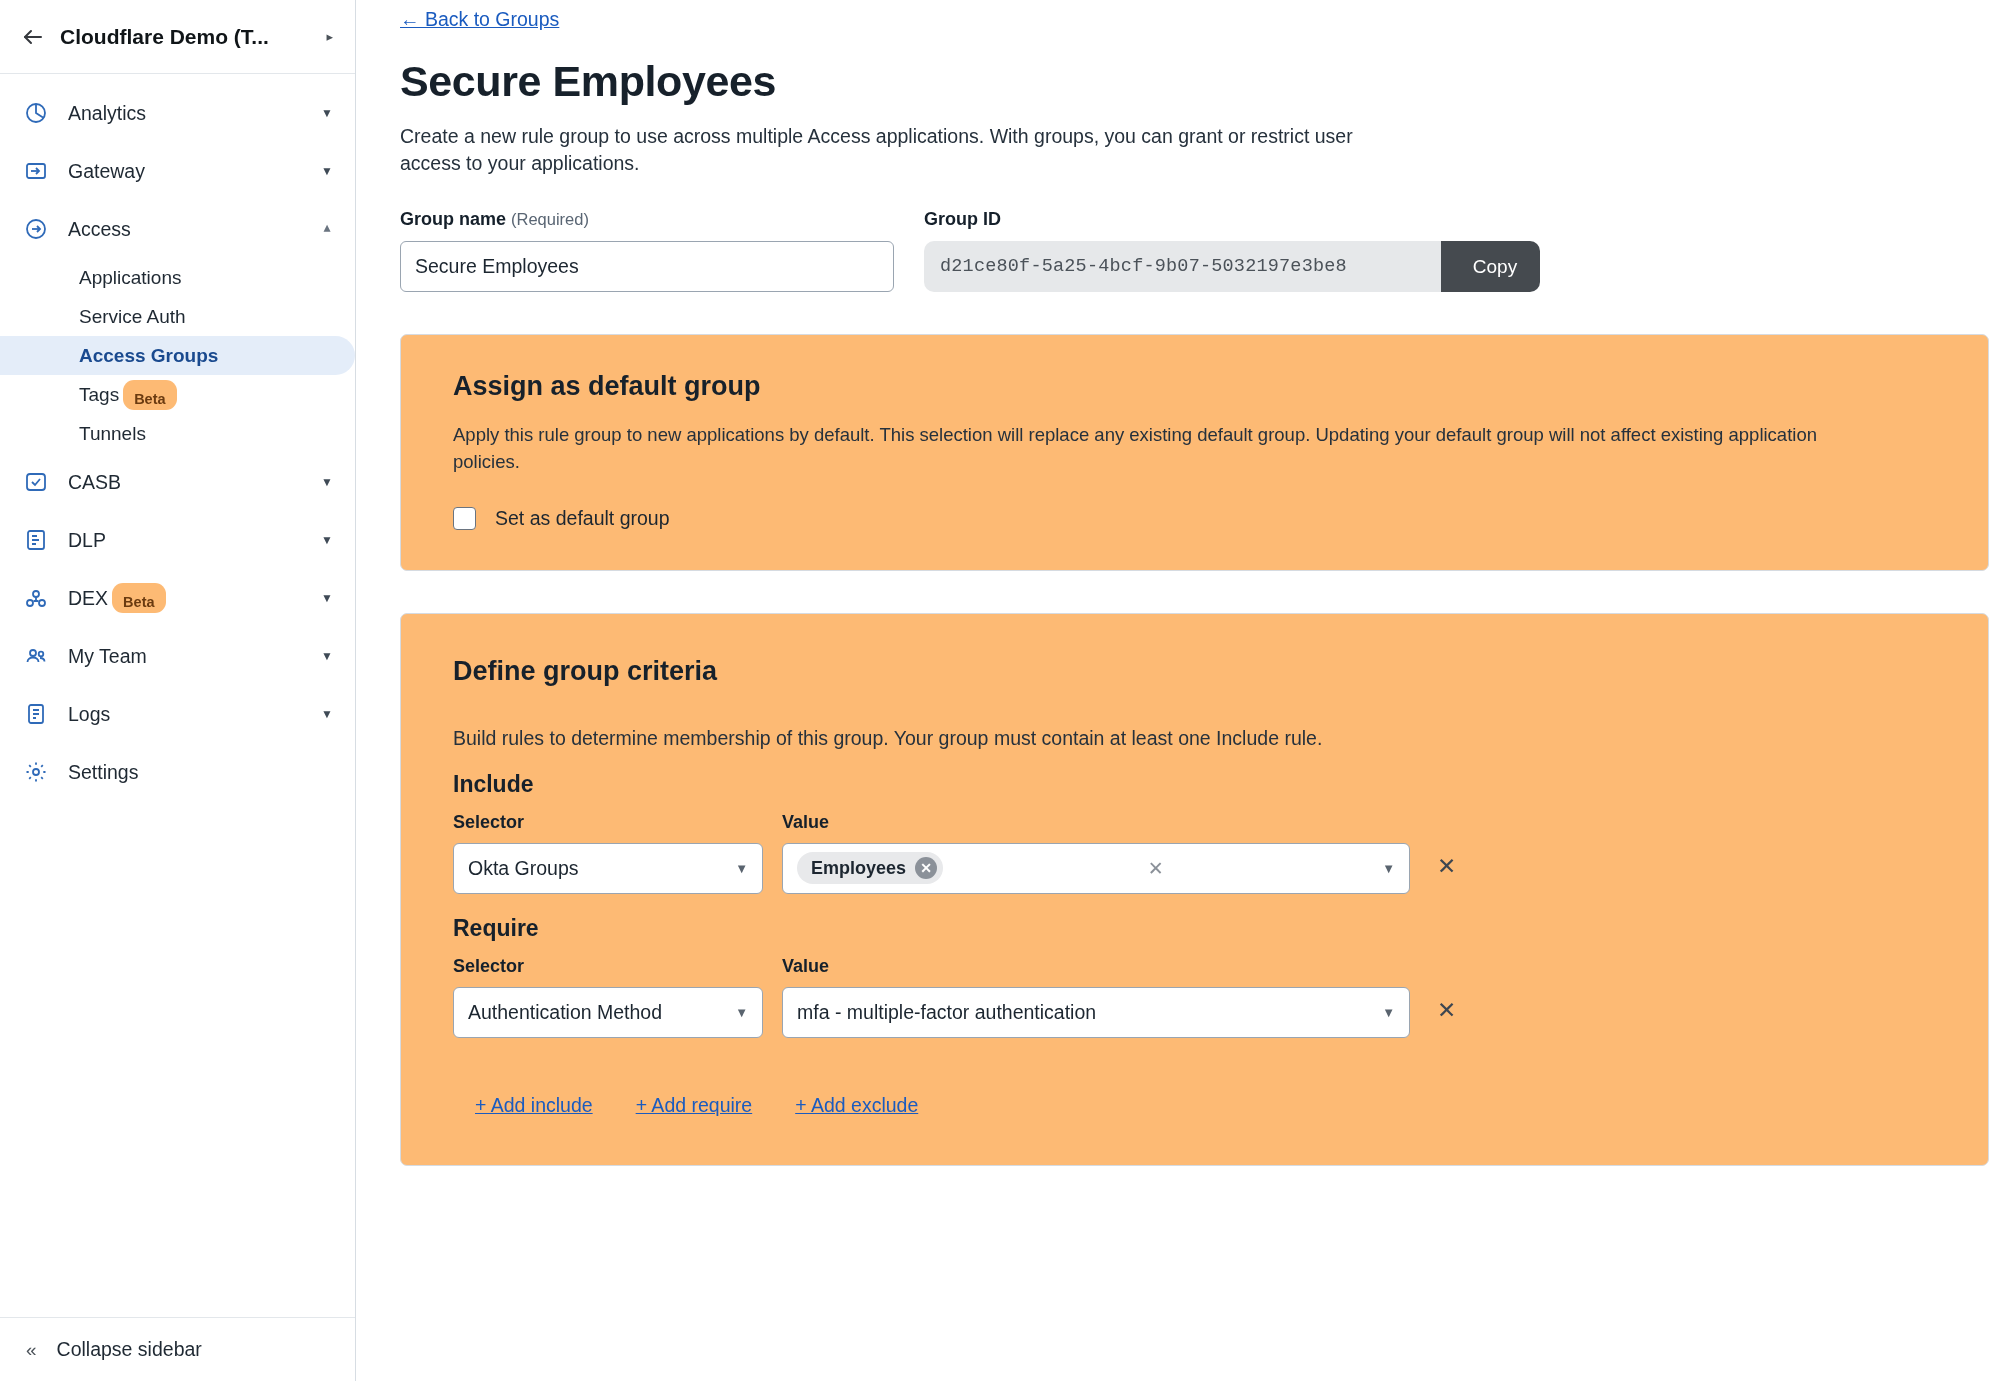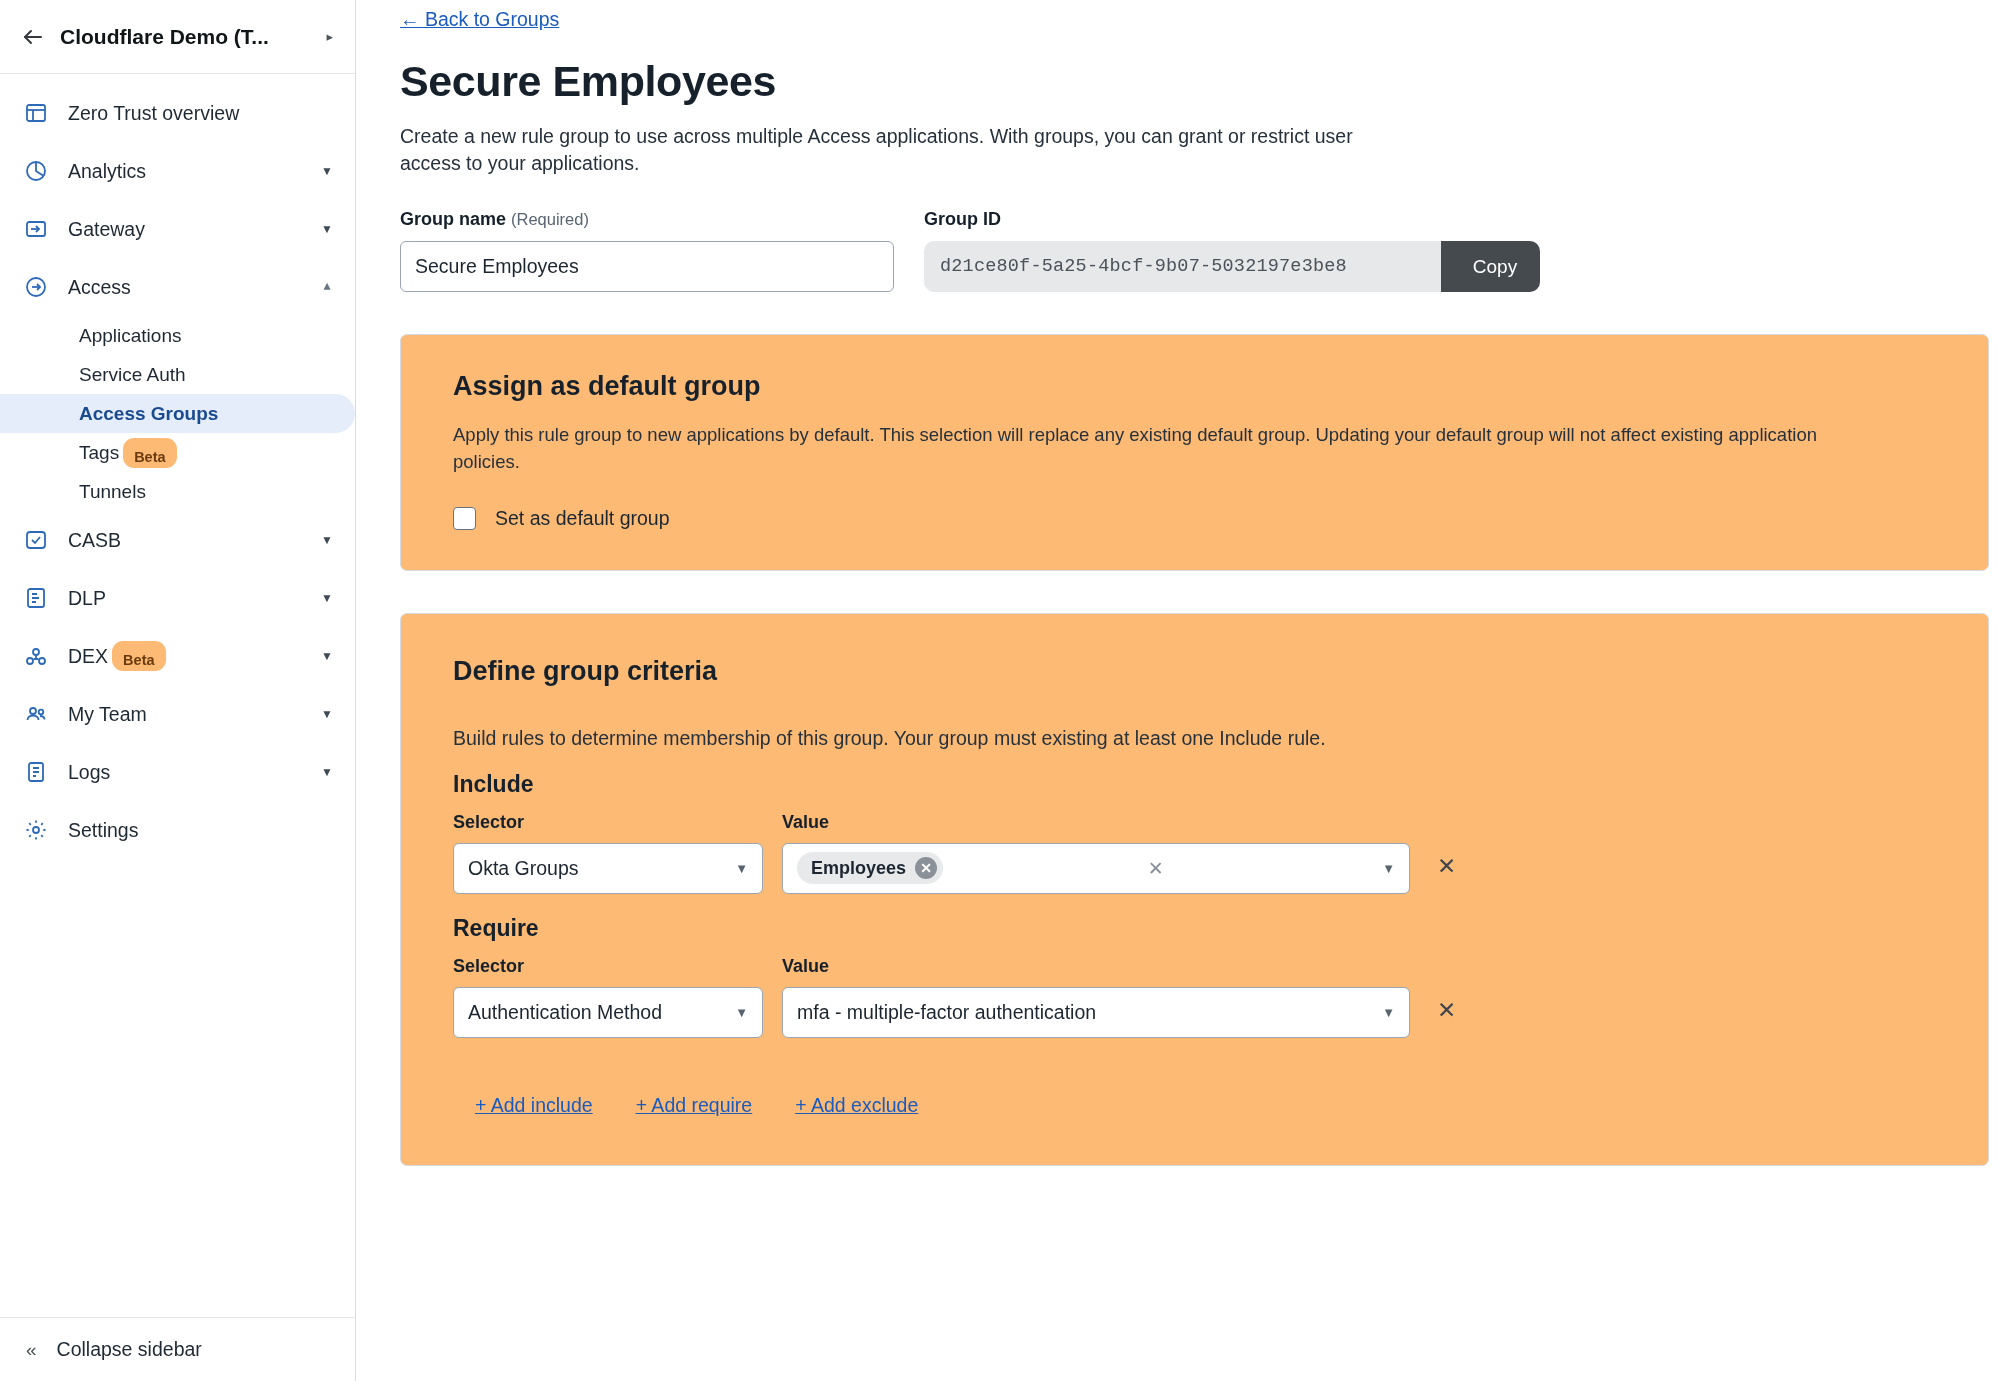--- a/index.html
+++ b/index.html
@@ -353,30 +353,20 @@
             <line x1="20" y1="12" x2="4" y2="12"></line>
             <polyline points="10,6 4,12 10,18"></polyline>
           </svg>
       </span>
       <span class="sb-account">Cloudflare Demo (T...</span>
       <span class="sb-account-caret">▸</span>
     </div>
 
     <div class="sb-nav">
 
-      <div class="nav-item">
-        <span class="nav-ico">
-          <svg width="24" height="24" viewBox="0 0 24 24" fill="none" stroke="#2f6ab8" stroke-width="1.8">
-              <rect x="3" y="4" width="18" height="16" rx="2"></rect>
-              <line x1="3" y1="9" x2="21" y2="9"></line>
-              <line x1="9" y1="9" x2="9" y2="20"></line>
-            </svg>
-        </span>
-        <span class="nav-label">Zero Trust overview</span>
-      </div>
 
       <div class="nav-item">
         <span class="nav-ico">
           <svg width="24" height="24" viewBox="0 0 24 24" fill="none" stroke="#2f6ab8" stroke-width="1.8">
               <circle cx="12" cy="12" r="9"></circle>
               <path d="M12 3 v9 l7 4.5"></path>
             </svg>
         </span>
         <span class="nav-label">Analytics</span>
         <span class="nav-caret">▼</span>
@@ -532,21 +522,21 @@
       <p class="card-desc">Apply this rule group to new applications by default. This selection will replace any existing default group. Updating your default group will not affect existing application policies.</p>
       <div class="chk-row">
         <span class="chk"></span>
         <span class="chk-label">Set as default group</span>
       </div>
     </section>
 
     
     <section class="card card2">
       <h2>Define group criteria</h2>
-      <p class="criteria-desc">Build rules to determine membership of this group. Your group must existing at least one Include rule.</p>
+      <p class="criteria-desc">Build rules to determine membership of this group. Your group must contain at least one Include rule.</p>
 
       <div class="rule-title">Include</div>
       <div class="rule-row">
         <div class="field">
           <div class="sel-label">Selector</div>
           <div class="select sel-selector">
             <span>Okta Groups</span>
             <span class="caret">▼</span>
           </div>
         </div>

